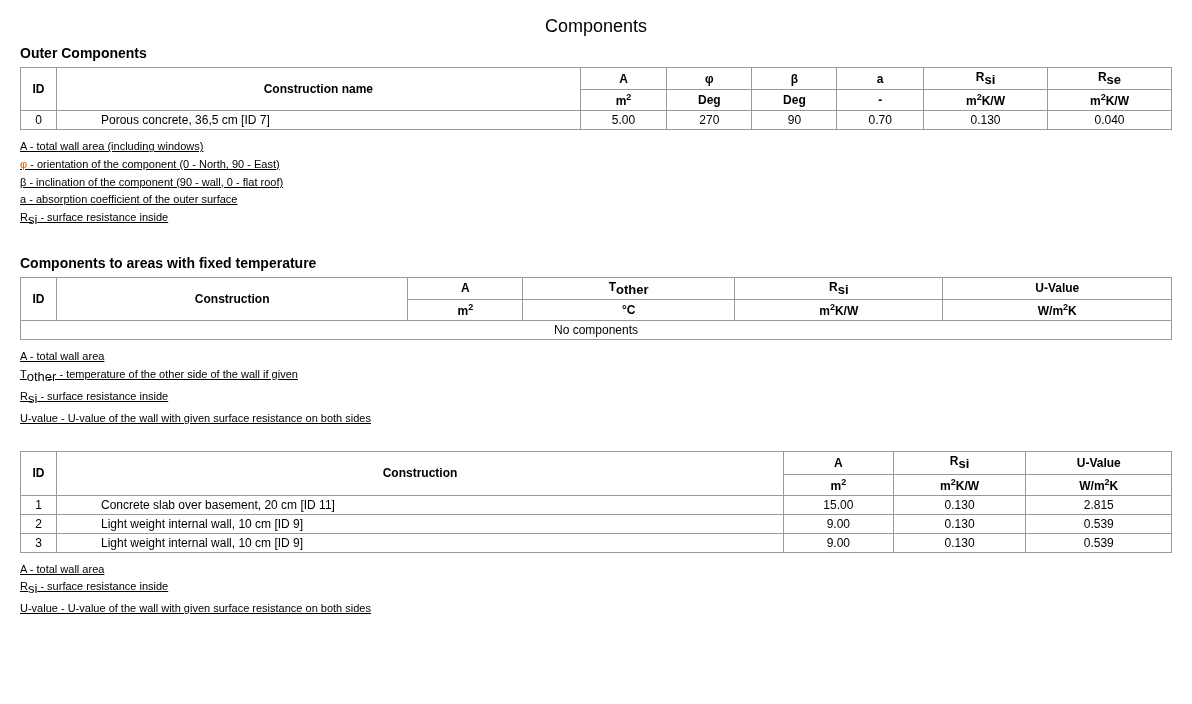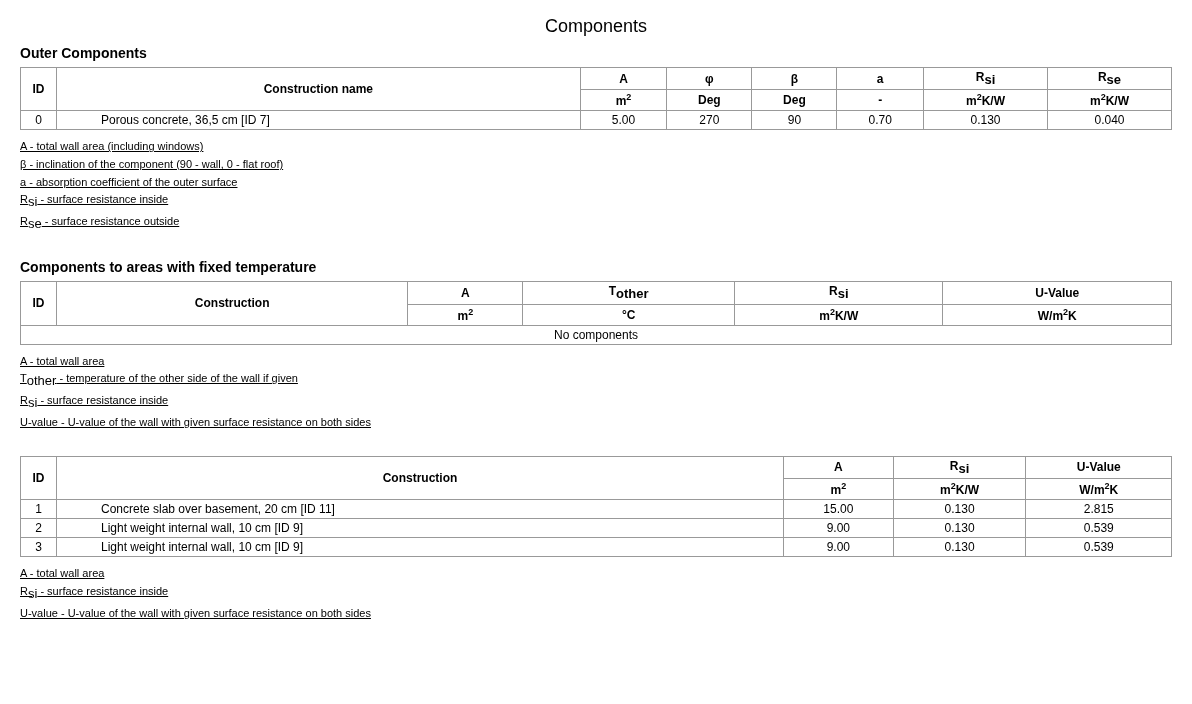--- a/index.html
+++ b/index.html
@@ -77,24 +77,24 @@
     <td>270</td>
     <td>90</td>
     <td>0.70</td>
     <td>0.130</td>
     <td>0.040</td>
   </tr>
       </tbody>
   </table>
   <div class="notes">
     <p>A - total wall area (including windows)</p>
+    <p><span class="orange">φ</span> - orientation of the component (0 - North, 90 - East)</p>
     <p>β - inclination of the component (90 - wall, 0 - flat roof)</p>
     <p>a - absorption coefficient of the outer surface</p>
     <p>R<sub>si</sub> - surface resistance inside</p>
-    <p>R<sub>se</sub> - surface resistance outside</p>
   </div>
 </div>
 
 <div class="section">
   <h2 class="section-title">Components to areas with fixed temperature</h2>
   <table>
     <thead>
       <tr>
         <th rowspan="2" class="id-col">ID</th>
         <th rowspan="2">Construction</th>

